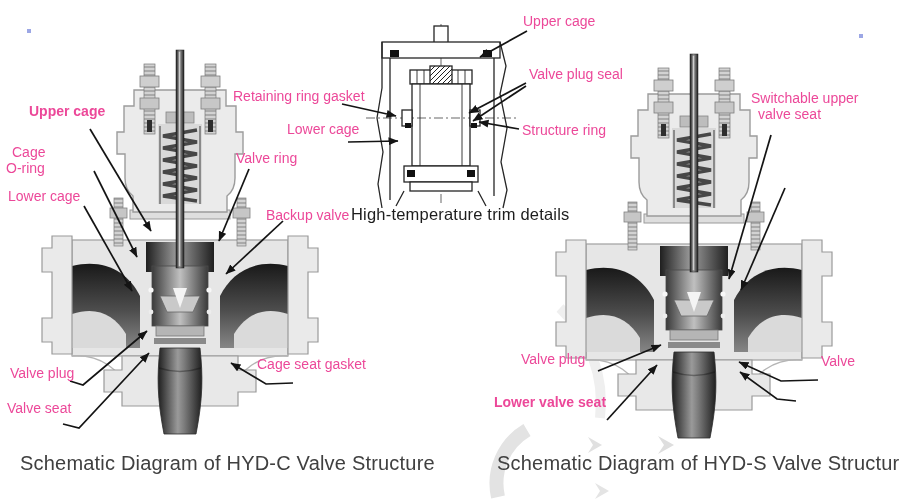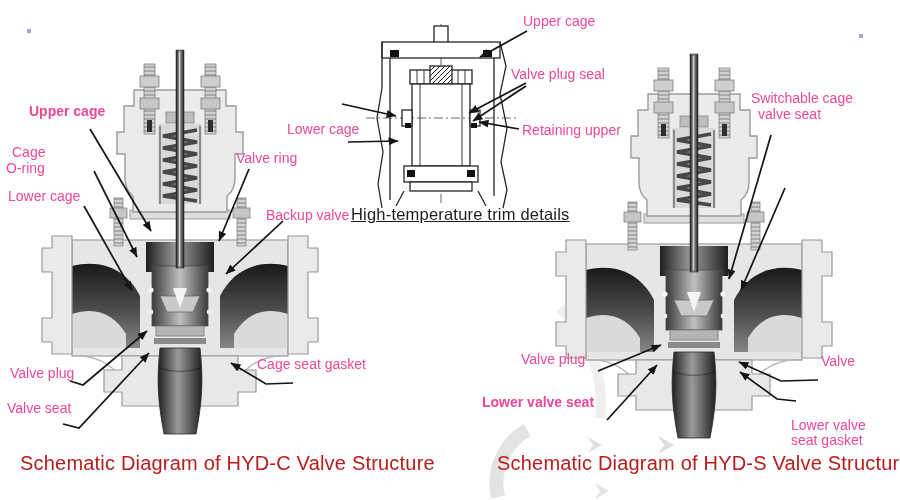--- a/index.html
+++ b/index.html
@@ -4,22 +4,22 @@
 <style>
   html,body{margin:0;padding:0;background:#fff;}
   .canvas{
     position:relative;width:900px;height:500px;background:#fff;overflow:hidden;
     font-family:"Liberation Sans",sans-serif;color:#1b1b1b;
   }
   .gfx{position:absolute;left:0;top:0;}
   .lbl{position:absolute;font-size:14px;line-height:16px;white-space:nowrap;color:#ec4899;}
   .lbl.bold{font-weight:bold;}
   .lbl .l2{display:block;}
-  .caption{position:absolute;font-size:20px;color:#b91c1c;white-space:nowrap;letter-spacing:0.2px;}
-  .caption.small{font-size:16.5px;color:#1d1d1d;text-decoration:underline;}
+  .caption{position:absolute;font-size:20px;color:#404040;white-space:nowrap;letter-spacing:0.2px;}
+  .caption.small{font-size:16.5px;color:#1d1d1d;}
   .bluedot{position:absolute;width:4px;height:4px;background:#4a5fd0;opacity:.55;}
 </style>
 </head>
 <body>
 
 <div class="canvas">
 
   <svg class="gfx" width="900" height="500" viewBox="0 0 900 500" aria-hidden="true">
     <defs>
       <marker id="arr" markerWidth="11" markerHeight="9" refX="9.5" refY="4" orient="auto" markerUnits="userSpaceOnUse">
@@ -188,33 +188,30 @@
   </div>
   <div class="lbl" style="left:8px;top:188px">Lower cage</div>
   <div class="lbl" style="left:236px;top:150px">Valve ring</div>
   <div class="lbl" style="left:266px;top:207px">Backup valve</div>
   <div class="lbl" style="left:10px;top:365px">Valve plug</div>
   <div class="lbl" style="left:7px;top:400px">Valve seat</div>
   <div class="lbl" style="left:257px;top:356px">Cage seat gasket</div>
   <div class="caption" style="left:20px;top:452px">Schematic Diagram of HYD-C Valve Structure</div>
 
   <div class="lbl" style="left:523px;top:13px">Upper cage</div>
-  <div class="lbl" style="left:511px;top:66px">Valve plug seal</div>
+  <div class="lbl" style="left:529px;top:66px">Valve plug seal</div>
+  <div class="lbl" style="left:233px;top:88px">Retaining ring gasket</div>
   <div class="lbl" style="left:287px;top:121px">Lower cage</div>
-  <div class="lbl" style="left:522px;top:122px">Retaining upper</div>
+  <div class="lbl" style="left:522px;top:122px">Structure ring</div>
   <div class="caption small" style="left:351px;top:205px">High-temperature trim details</div>
 
   <div class="lbl" style="left:751px;top:90px">
-    <span class="l2">Switchable cage</span>
+    <span class="l2">Switchable upper</span>
     <span class="l2" style="padding-left:7px">valve seat</span>
   </div>
   <div class="lbl" style="left:521px;top:351px">Valve plug</div>
-  <div class="lbl bold" style="left:482px;top:394px">Lower valve seat</div>
+  <div class="lbl bold" style="left:494px;top:394px">Lower valve seat</div>
   <div class="lbl" style="left:821px;top:353px">Valve</div>
-  <div class="lbl" style="left:791px;top:418px;line-height:15px">
-    <span class="l2">Lower valve</span>
-    <span class="l2">seat gasket</span>
-  </div>
   <div class="caption" style="left:497px;top:452px">Schematic Diagram of HYD-S Valve Structure</div>
 
   <div class="bluedot" style="left:27px;top:29px"></div>
   <div class="bluedot" style="left:859px;top:34px"></div>
 </div>
 
 </body></html>

